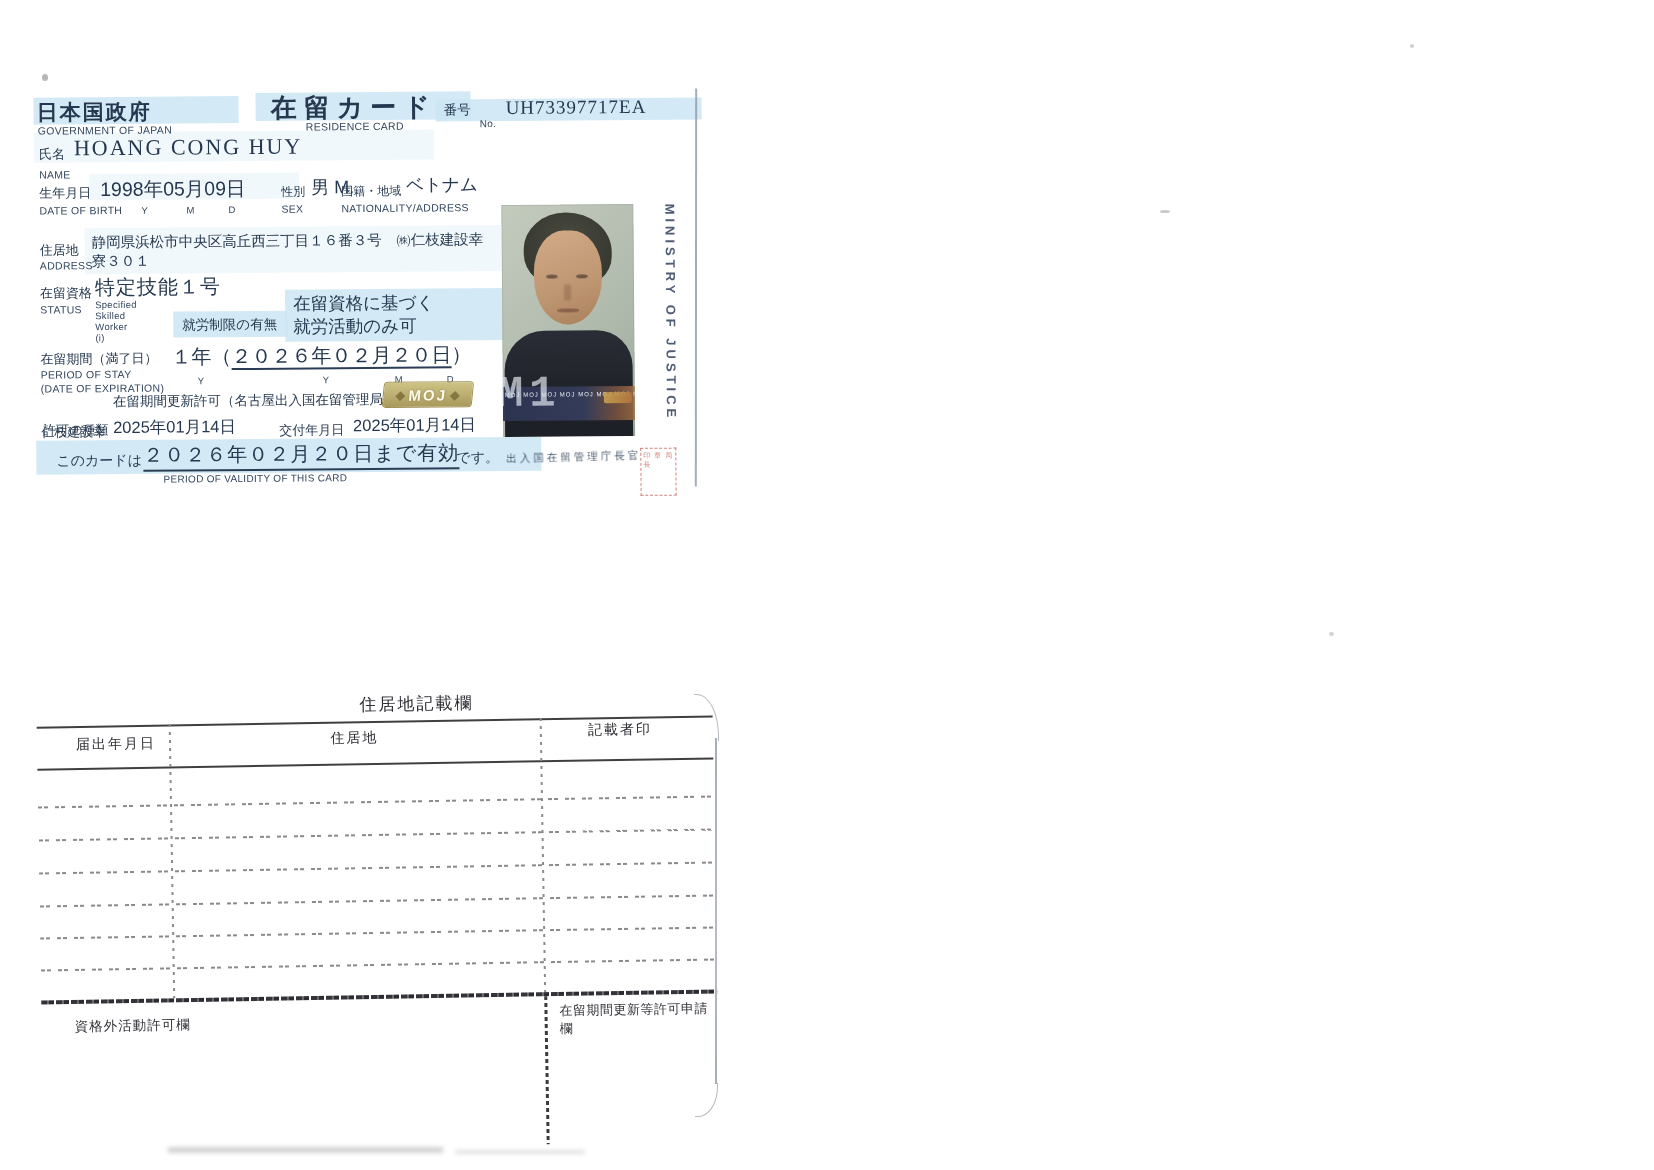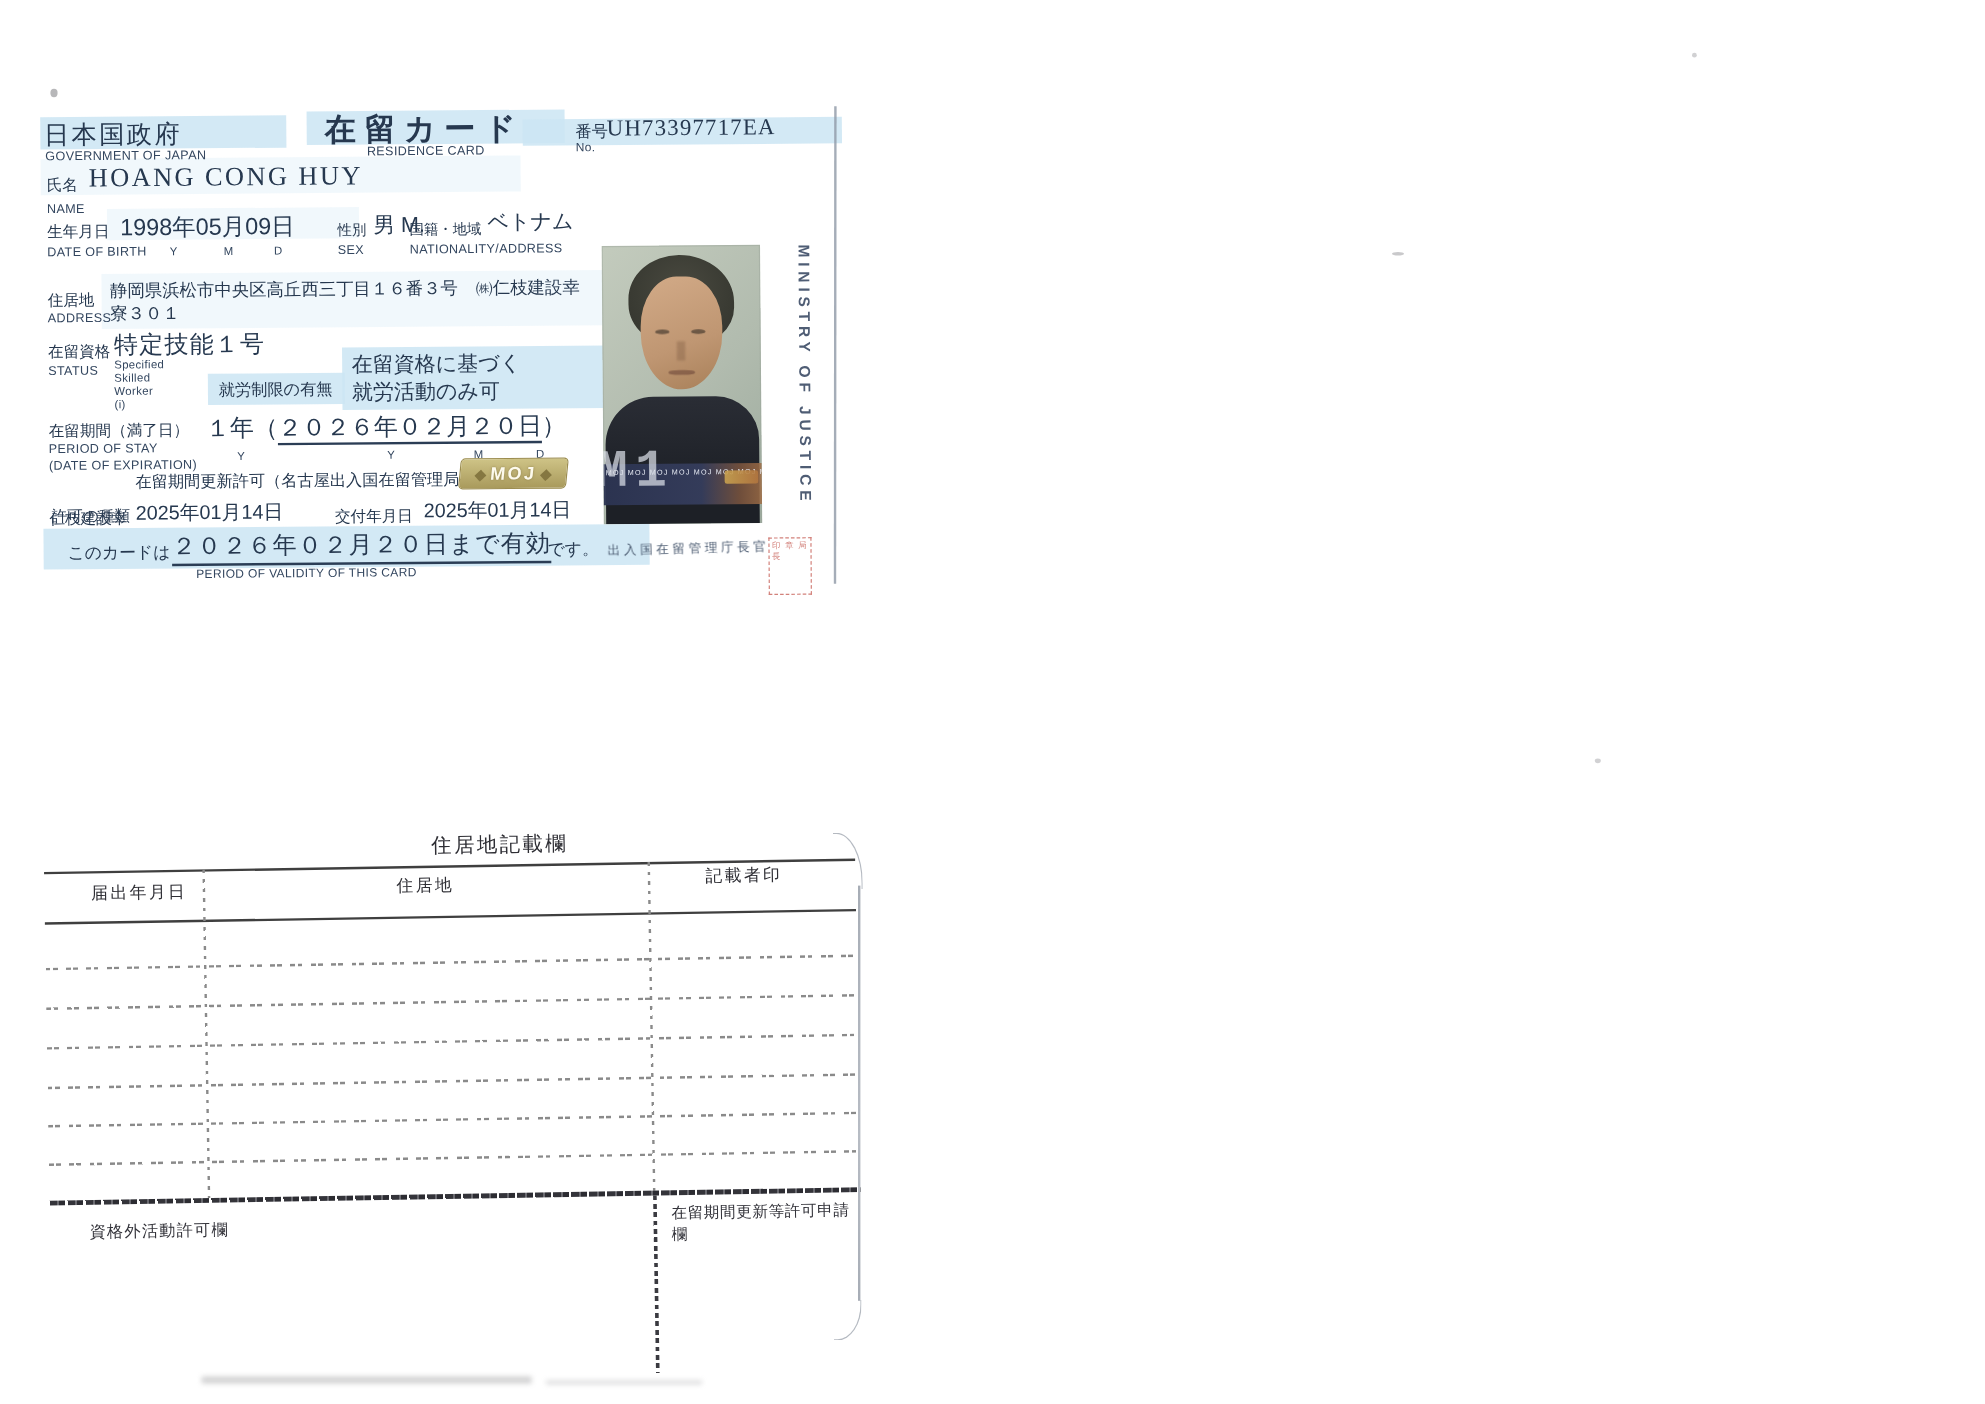--- a/index.html
+++ b/index.html
@@ -86,25 +86,25 @@
   <div class="abs band" style="left:0;top:9px;width:205px;height:27px;"></div>
   <div class="abs band" style="left:222px;top:6px;width:215px;height:28px;"></div>
   <div class="abs band" style="left:402px;top:14px;width:266px;height:22px;"></div>
   <div class="abs band soft" style="left:0;top:44px;width:400px;height:30px;"></div>
   <div class="abs band soft" style="left:55px;top:86px;width:210px;height:26px;"></div>
   <div class="abs band soft" style="left:50px;top:140px;width:420px;height:46px;"></div>
   <div class="abs band" style="left:250px;top:203px;width:220px;height:52px;"></div>
   <div class="abs band" style="left:138px;top:224px;width:114px;height:26px;"></div>
   <div class="abs band" style="left:0;top:352px;width:505px;height:34px;"></div>
 
-  <div class="abs jp" style="left:3px;top:10px;font-size:21px;letter-spacing:2px;font-weight:400;">日本国政府</div>
+  <div class="abs jp" style="left:3px;top:10px;font-size:21px;letter-spacing:2px;font-weight:700;">日本国政府</div>
   <div class="abs en" style="left:4px;top:36px;font-size:10.5px;">GOVERNMENT OF JAPAN</div>
   <div class="abs jp" style="left:237px;top:4px;font-size:26px;letter-spacing:7px;font-weight:600;">在留カード</div>
   <div class="abs en" style="left:272px;top:34px;font-size:10.5px;">RESIDENCE CARD</div>
-  <div class="abs jp" style="left:446px;top:16px;font-size:13.5px;">番号</div>
+  <div class="abs jp" style="left:410px;top:16px;font-size:13.5px;">番号</div>
   <div class="abs en" style="left:446px;top:33px;font-size:10px;">No.</div>
   <div class="abs jp serif" style="left:472px;top:12px;font-size:19px;letter-spacing:1px;">UH73397717EA</div>
 
   <div class="abs jp" style="left:5px;top:57px;font-size:13px;">氏名</div>
   <div class="abs jp serif" style="left:40px;top:47px;font-size:22px;letter-spacing:2px;">HOANG  CONG  HUY</div>
   <div class="abs en" style="left:5px;top:80px;font-size:10.5px;">NAME</div>
 
   <div class="abs jp" style="left:5px;top:96px;font-size:13px;">生年月日</div>
   <div class="abs jp" style="left:66px;top:88px;font-size:19.5px;">1998年05月09日</div>
   <div class="abs en" style="left:5px;top:116px;font-size:10.5px;">DATE OF BIRTH</div>

